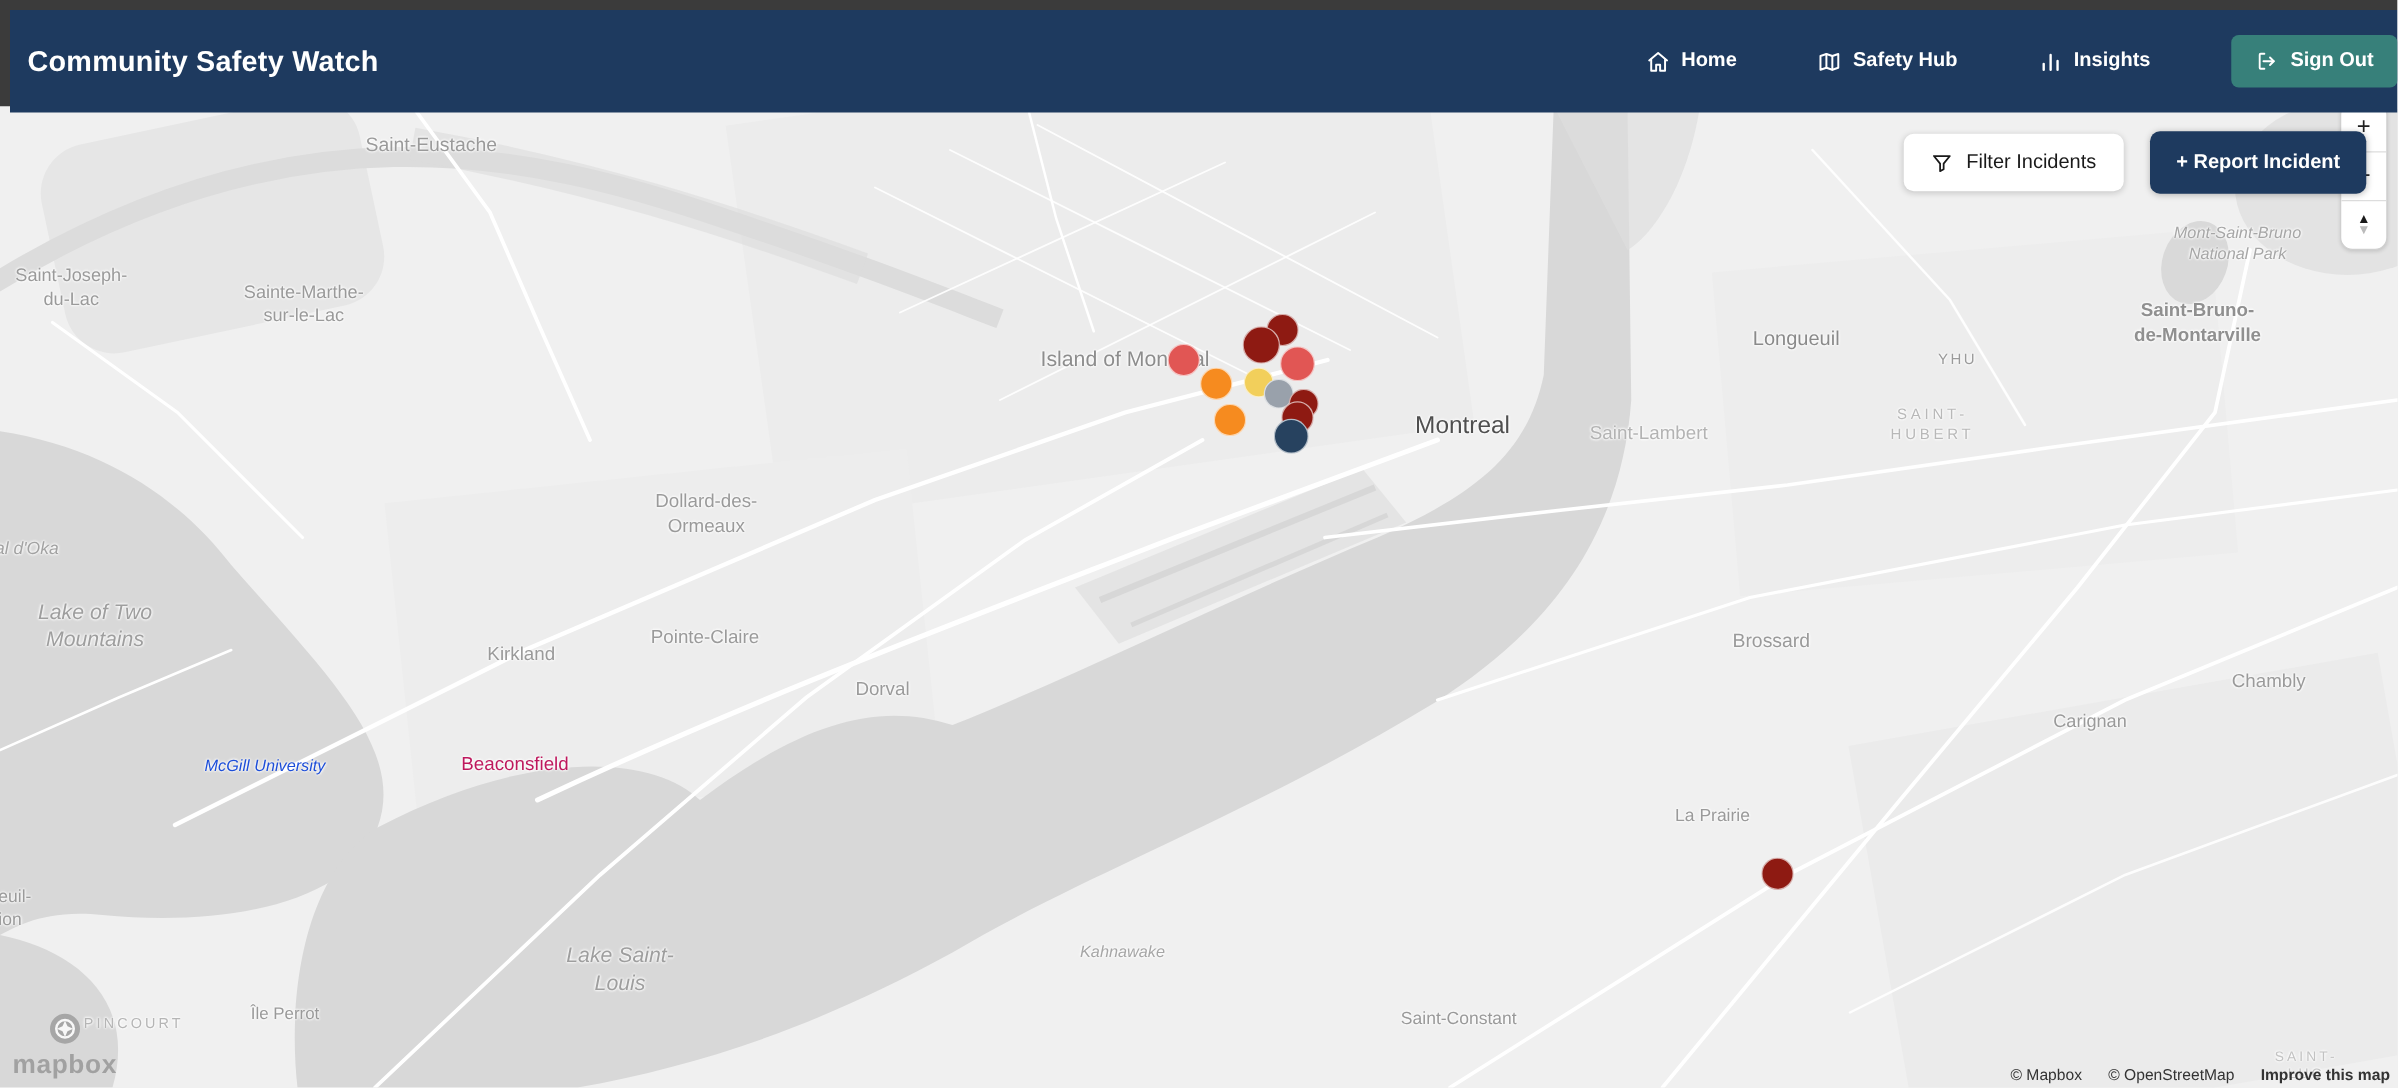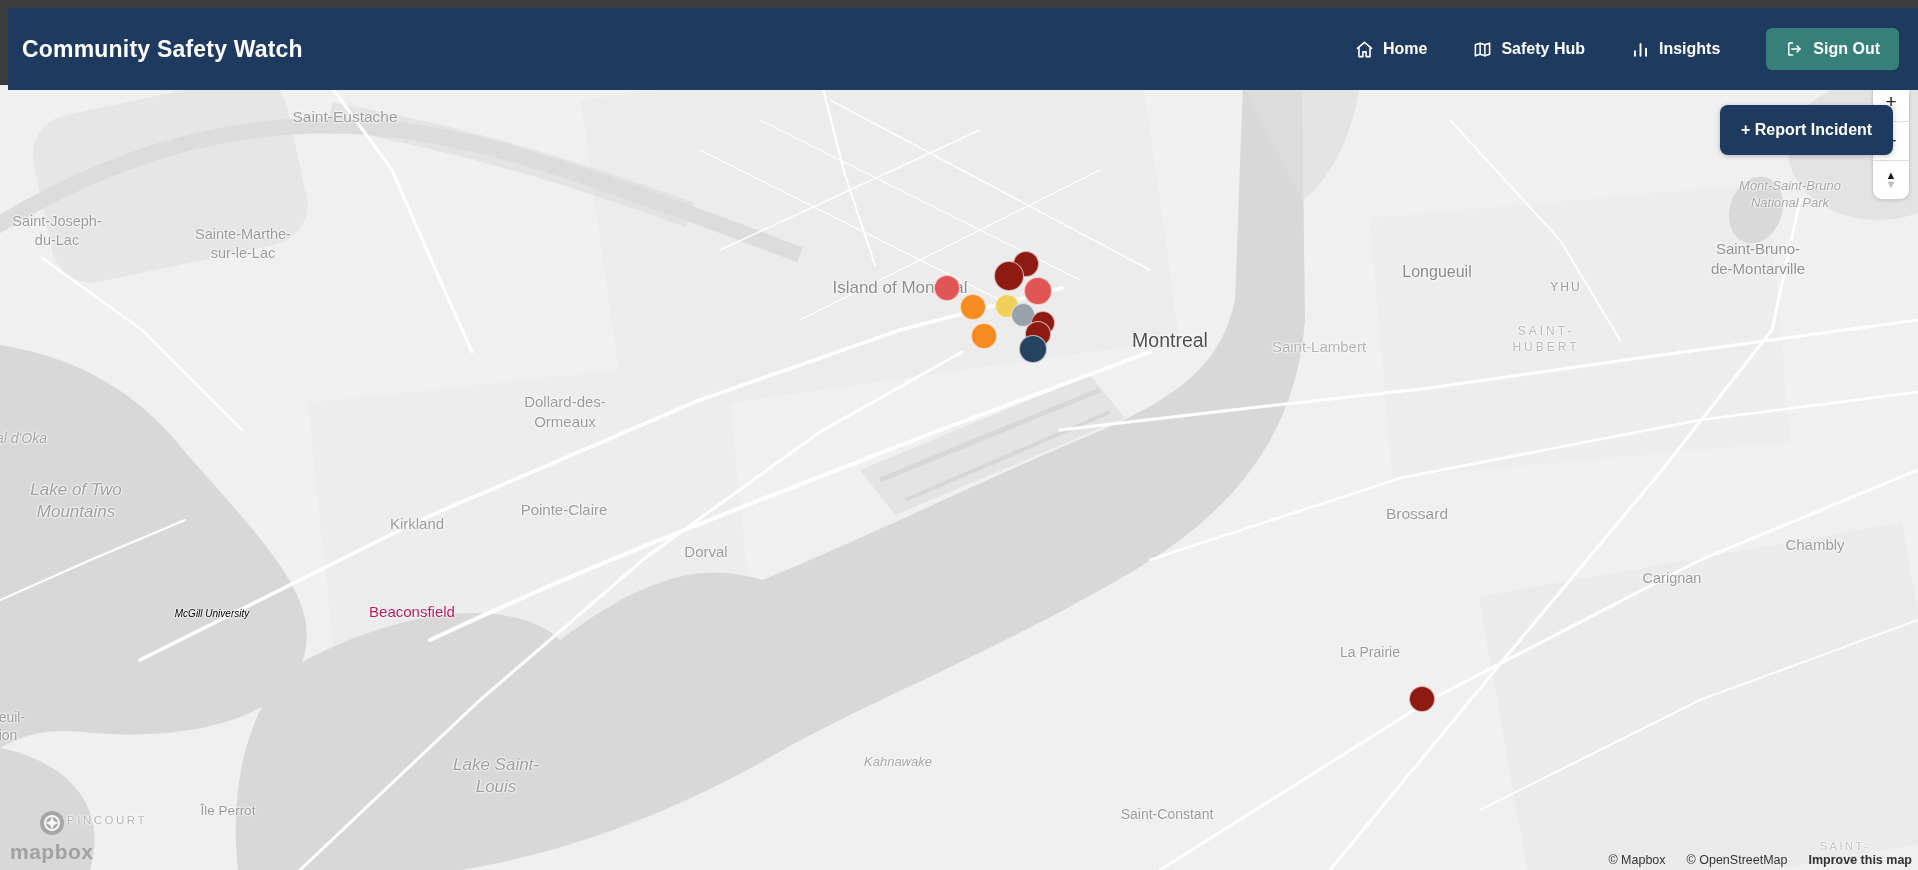--- a/index.html
+++ b/index.html
@@ -9,21 +9,21 @@
   }
   
   .frame-top{position:absolute;left:0;top:0;width:1918px;height:8px;background:#3b3b3b;z-index:20;}
   .frame-left{position:absolute;left:0;top:8px;width:8px;height:77px;background:#3b3b3b;z-index:20;}
   
   .header{
     position:absolute;left:8px;top:8px;right:0;height:82px;background:#1e3a5f;
     display:flex;align-items:center;justify-content:space-between;z-index:15;
   }
   .app-title{color:#fff;font-size:23px;font-weight:bold;padding-left:14px;letter-spacing:.2px;}
-  .nav{display:flex;align-items:center;gap:46px;padding-right:19px;}
+  .nav{display:flex;align-items:center;gap:65px;}
   .nav-item{display:flex;align-items:center;gap:9px;color:#fff;font-size:16px;font-weight:600;cursor:pointer;}
   .nav-item svg{display:block;}
   .signout-btn{
     display:flex;align-items:center;gap:10px;background:#37807a;color:#fff;border:none;
     font-family:inherit;font-size:16px;font-weight:bold;padding:12px 19px;border-radius:6px;cursor:pointer;
   }
   
   .map{position:absolute;inset:0;z-index:1;}
   .map svg.basemap{position:absolute;left:0;top:0;}
   .map-label{
@@ -130,32 +130,32 @@
       <span class="map-label" style="left: 243px; top: 244px; font-size: 14.5px; color: rgb(154, 154, 154);">Sainte-Marthe-
 sur-le-Lac</span>
       <span class="map-label left" style="left: -4px; top: 438px; font-size: 14px; color: rgb(162, 162, 162); font-style: italic;">al d'Oka</span>
       <span class="map-label" style="left: 76px; top: 501px; font-size: 17px; color: rgb(158, 158, 158); font-style: italic;">Lake of Two
 Mountains</span>
       <span class="map-label" style="left: 565px; top: 411px; font-size: 15px; color: rgb(154, 154, 154);">Dollard-des-
 Ormeaux</span>
       <span class="map-label" style="left: 417px; top: 524px; font-size: 15px; color: rgb(154, 154, 154);">Kirkland</span>
       <span class="map-label" style="left: 564px; top: 510px; font-size: 15px; color: rgb(154, 154, 154);">Pointe-Claire</span>
       <span class="map-label" style="left: 706px; top: 552px; font-size: 15px; color: rgb(154, 154, 154);">Dorval</span>
-      <span class="map-label" style="left: 212px; top: 613px; font-size: 10px; color: #000000; font-style: italic;">McGill University</span>
+      <span class="map-label" style="left: 212px; top: 613px; font-size: 13px; color: #1d4ed8; font-style: italic;">McGill University</span>
       <span class="map-label" style="left: 412px; top: 612px; font-size: 15px; color: #be185d;">Beaconsfield</span>
       <span class="map-label" style="left: 900px; top: 288px; font-size: 17px; color: rgb(141, 141, 141);">Island of Montreal</span>
       <span class="map-label" style="left: 1170px; top: 341px; font-size: 19.5px; color: rgb(79, 79, 79);">Montreal</span>
       <span class="map-label" style="left: 1319px; top: 347px; font-size: 15px; color: rgb(179, 179, 179);">Saint-Lambert</span>
       <span class="map-label" style="left: 1437px; top: 272px; font-size: 16px; color: rgb(138, 138, 138);">Longueuil</span>
       <span class="map-label" style="left: 1566px; top: 288px; font-size: 12px; color: rgb(154, 154, 154); letter-spacing: 2px;">YHU</span>
       <span class="map-label" style="left: 1546px; top: 340px; font-size: 12px; color: rgb(184, 184, 184); letter-spacing: 3px;">SAINT-
 HUBERT</span>
       <span class="map-label" style="left: 1790px; top: 195px; font-size: 13px; color: rgb(166, 166, 166); font-style: italic;">Mont-Saint-Bruno
 National Park</span>
-      <span class="map-label" style="left: 1758px; top: 258px; font-size: 15px; color: rgb(144, 144, 144);">Saint-Bruno-
+      <span class="map-label" style="left: 1758px; top: 258px; font-size: 15px; color: rgb(144, 144, 144); font-weight: bold;">Saint-Bruno-
 de-Montarville</span>
       <span class="map-label" style="left: 1417px; top: 514px; font-size: 15.5px; color: rgb(154, 154, 154);">Brossard</span>
       <span class="map-label" style="left: 1815px; top: 545px; font-size: 15px; color: rgb(154, 154, 154);">Chambly</span>
       <span class="map-label" style="left: 1672px; top: 578px; font-size: 14.5px; color: rgb(154, 154, 154);">Carignan</span>
       <span class="map-label" style="left: 1370px; top: 652px; font-size: 14px; color: rgb(154, 154, 154);">La Prairie</span>
       <span class="map-label" style="left: 496px; top: 776px; font-size: 17px; color: rgb(158, 158, 158); font-style: italic;">Lake Saint-
 Louis</span>
       <span class="map-label" style="left: 898px; top: 762px; font-size: 13px; color: rgb(166, 166, 166); font-style: italic;">Kahnawake</span>
       <span class="map-label" style="left: 1167px; top: 814px; font-size: 14px; color: rgb(153, 153, 153);">Saint-Constant</span>
       <span class="map-label" style="left: 228px; top: 811px; font-size: 13.5px; color: rgb(153, 153, 153);">Île Perrot</span>
@@ -172,20 +172,26 @@
       <div class="marker" style="left: 1007px; top: 306px; width: 24px; height: 24px; background: rgb(242, 207, 91);"></div>
       <div class="marker" style="left: 973px; top: 307px; width: 26px; height: 26px; background: rgb(246, 139, 31);"></div>
       <div class="marker" style="left: 1023px; top: 315px; width: 24px; height: 24px; background: rgb(153, 161, 171);"></div>
       <div class="marker" style="left: 1043px; top: 323px; width: 24px; height: 24px; background: rgb(142, 26, 18);"></div>
       <div class="marker" style="left: 1038px; top: 334px; width: 26px; height: 26px; background: rgb(142, 26, 18);"></div>
       <div class="marker" style="left: 984px; top: 336px; width: 26px; height: 26px; background: rgb(246, 139, 31);"></div>
       <div class="marker" style="left: 1033px; top: 349px; width: 28px; height: 28px; background: rgb(39, 66, 95);"></div>
       <div class="marker" style="left: 1422px; top: 699px; width: 26px; height: 26px; background: rgb(142, 26, 18);"></div>
     </div>
 
+  <button class="filter-btn">
+    <svg width="17" height="17" viewBox="0 0 24 24" fill="none" stroke="#1a1a1a" stroke-width="2" stroke-linejoin="round">
+        <path d="M3 4h18l-7 8.5V19l-4 2v-8.5Z"></path>
+      </svg>
+    <span>Filter Incidents</span>
+  </button>
   <button class="report-btn">
     <span>+ Report Incident</span>
   </button>
 
   <div class="nav-ctrl">
     <button>+</button>
     <div class="sep"></div>
     <button>−</button>
     <div class="sep"></div>
     <button>

